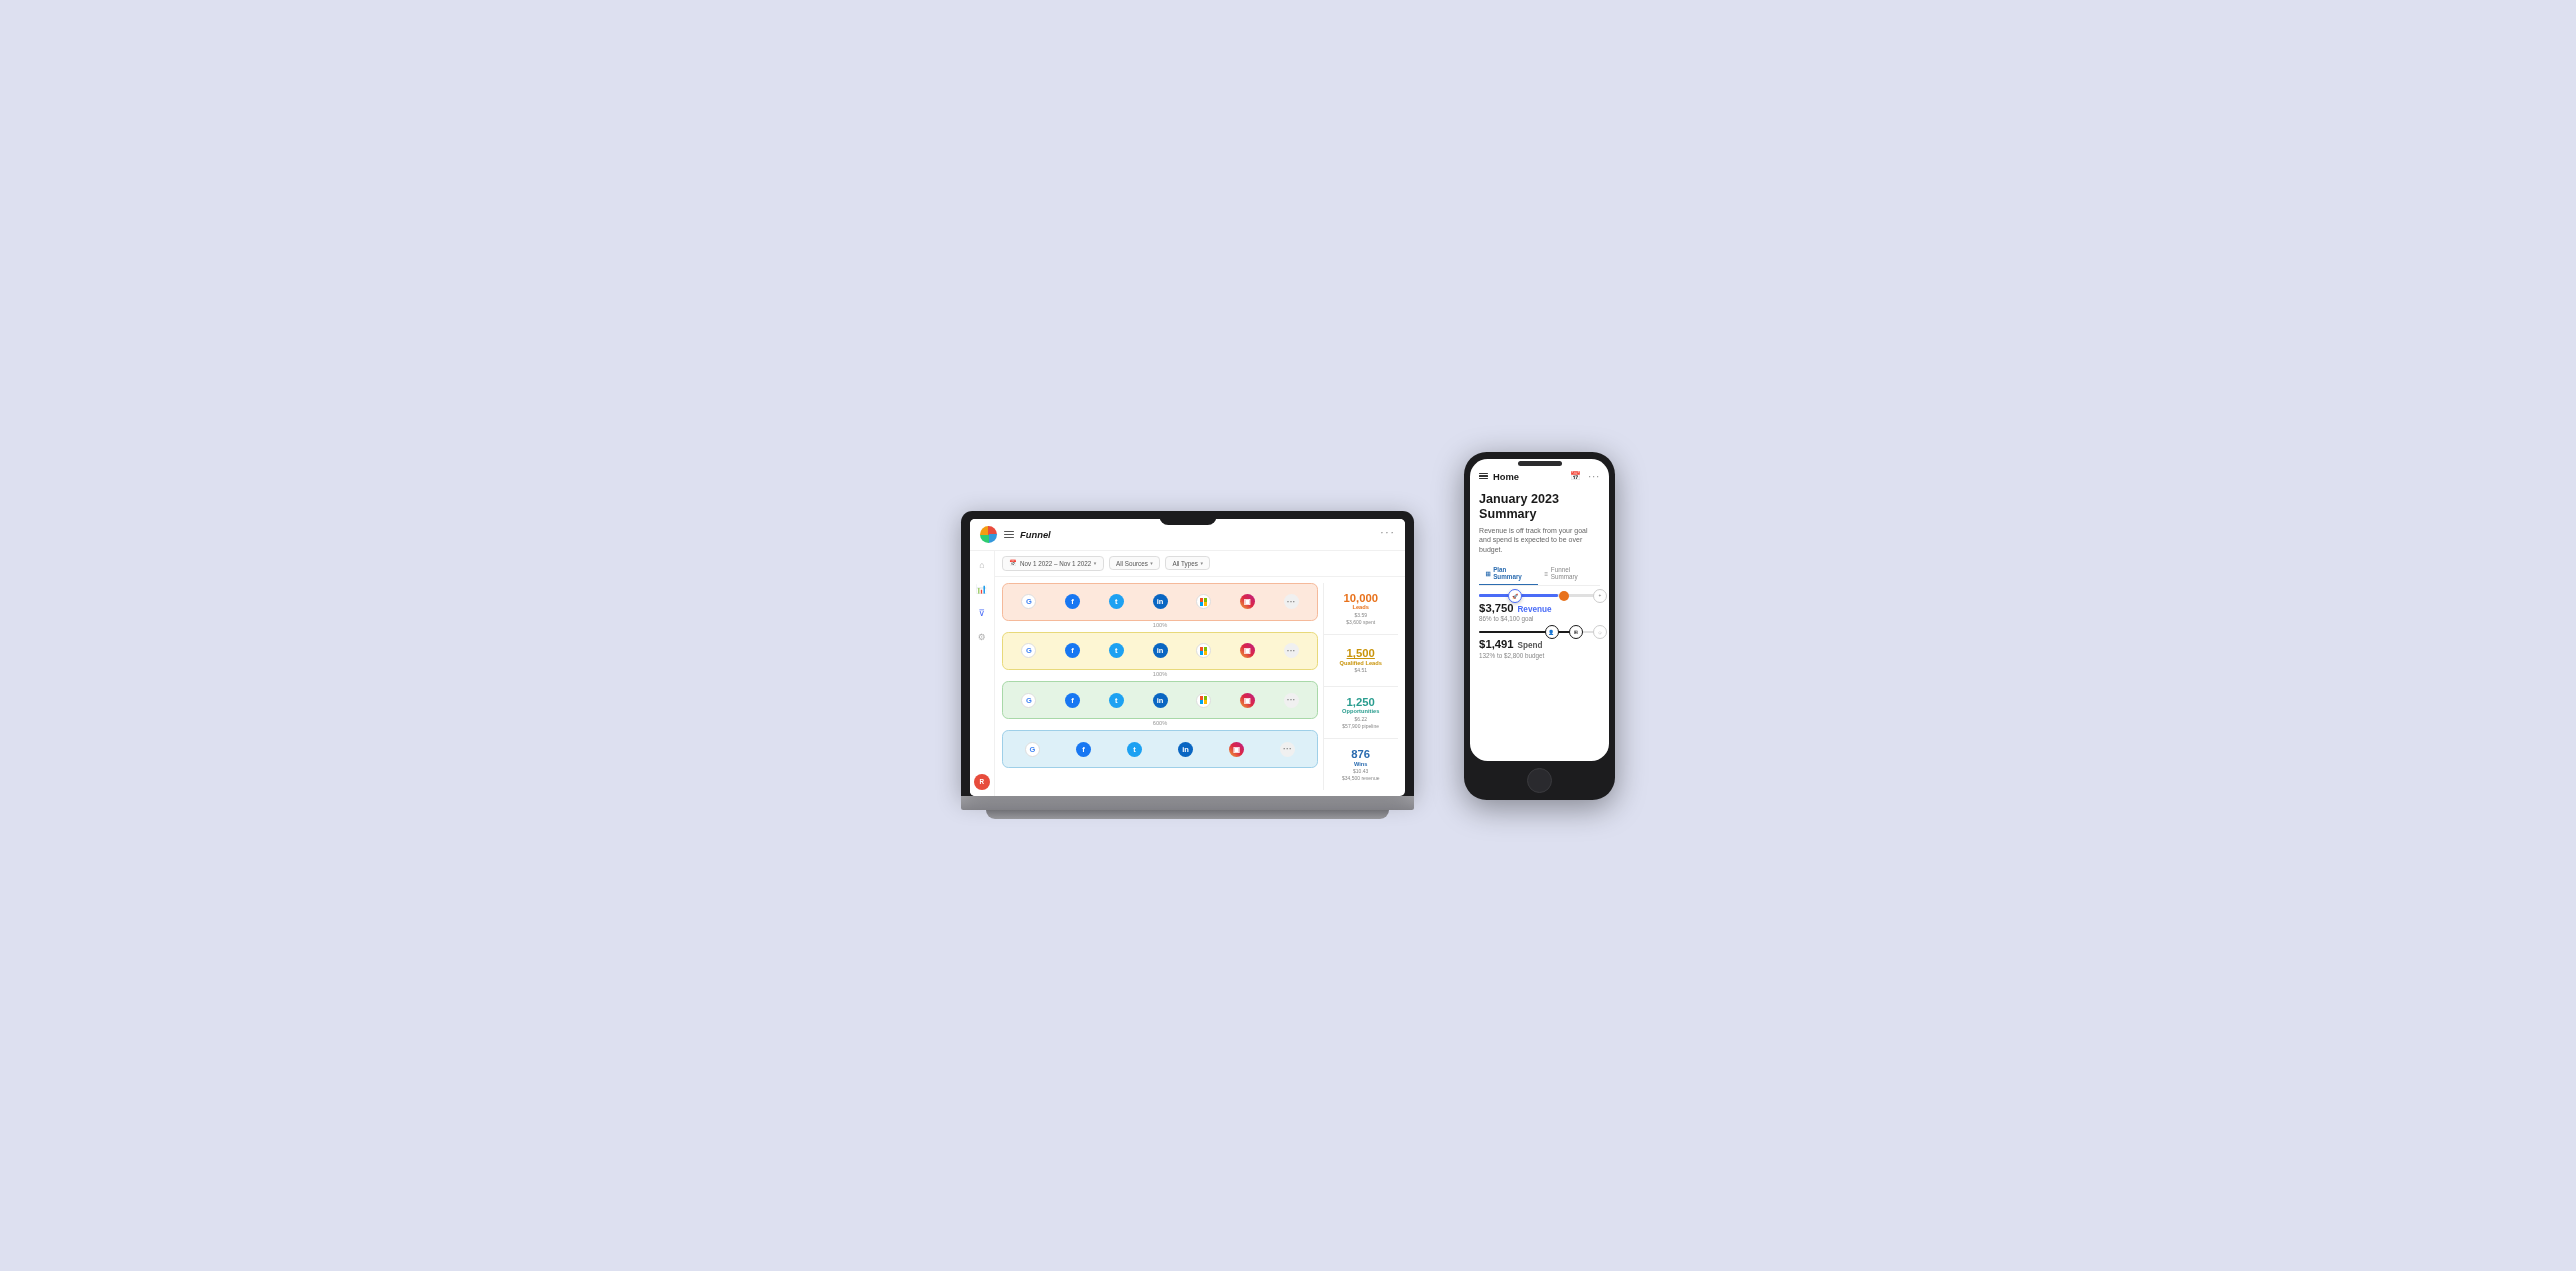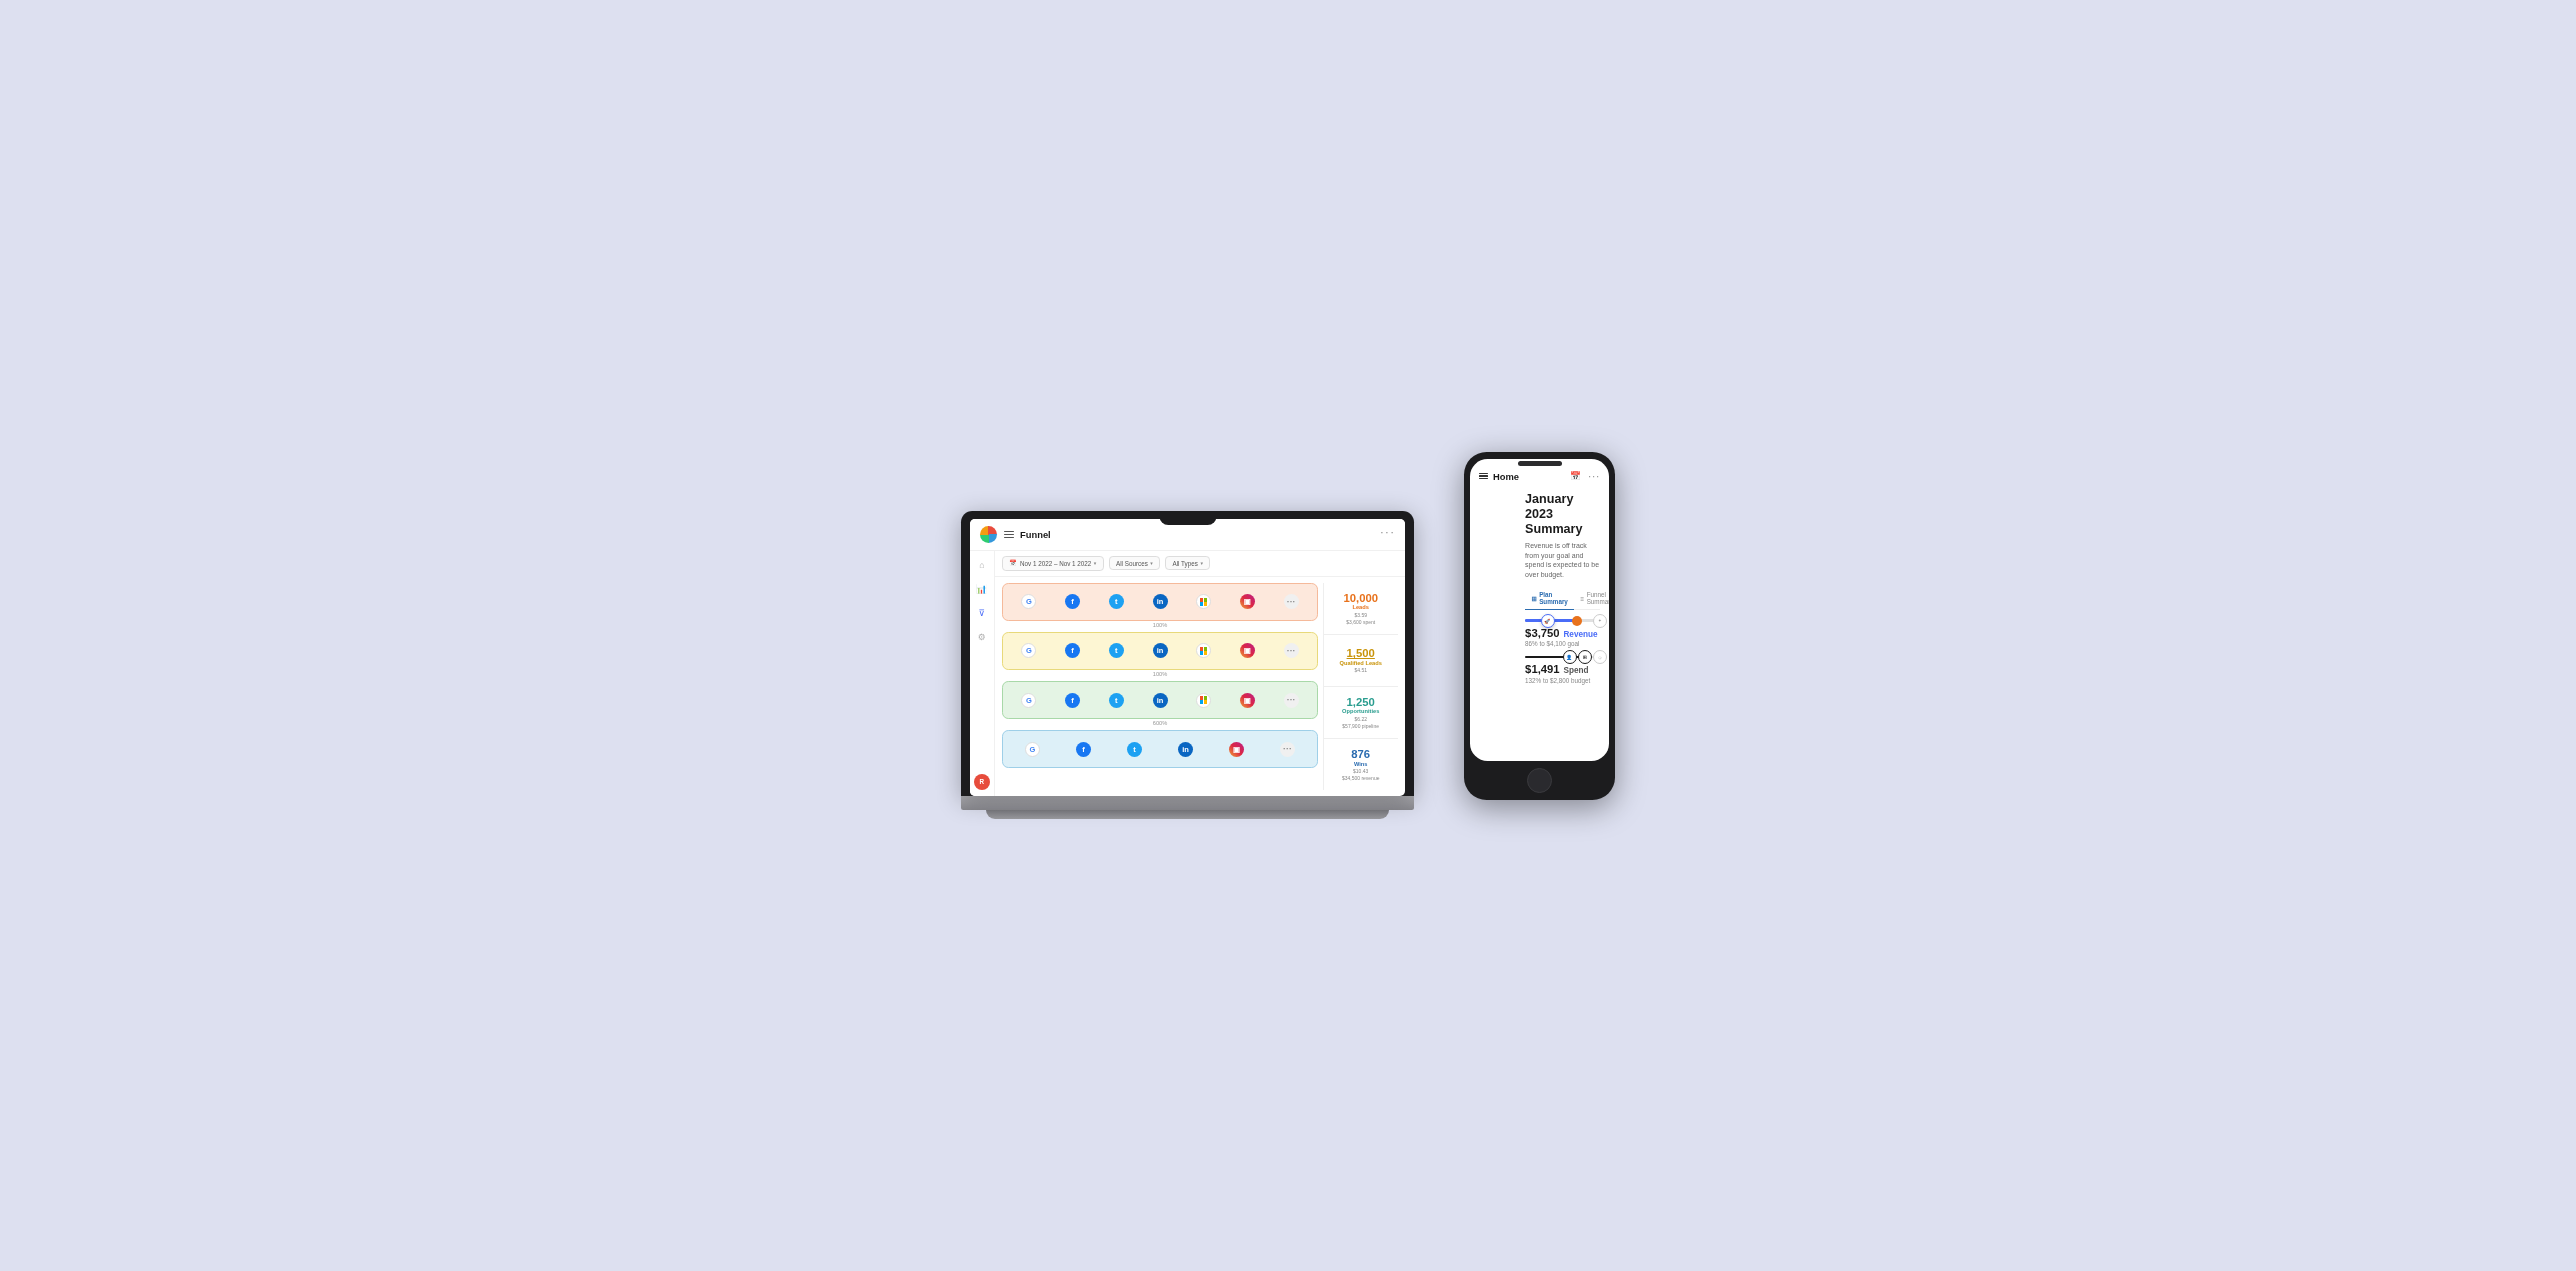--- a/index.html
+++ b/index.html
@@ -74,20 +74,21 @@
 
     
     .app-header {
       display: flex;
       align-items: flex-start;
       justify-content: space-between;
       padding: 6.3px 10px;
       border-bottom: 0.6px solid #f0f0f0;
       background: #fff;
       flex-shrink: 0;
+      font-style: italic;
     }
 
     .app-header-left {
       display: flex;
       align-items: center;
       gap: 6.3px;
     }
 
     .logo-icon {
       width: 17.6px;
@@ -412,21 +413,20 @@
 
     .phone-dots {
       font-size: 10px;
       color: #888;
       letter-spacing: 0.6px;
     }
 
     .phone-content {
       padding: 5px 8.8px;
       flex: 1;
-      margin-left: 46px;
     }
 
     .phone-summary-title {
       font-size: 12.6px;
       font-weight: 700;
       color: #1a1a1a;
       line-height: 1.2;
       margin-bottom: 3.8px;
     }
 

